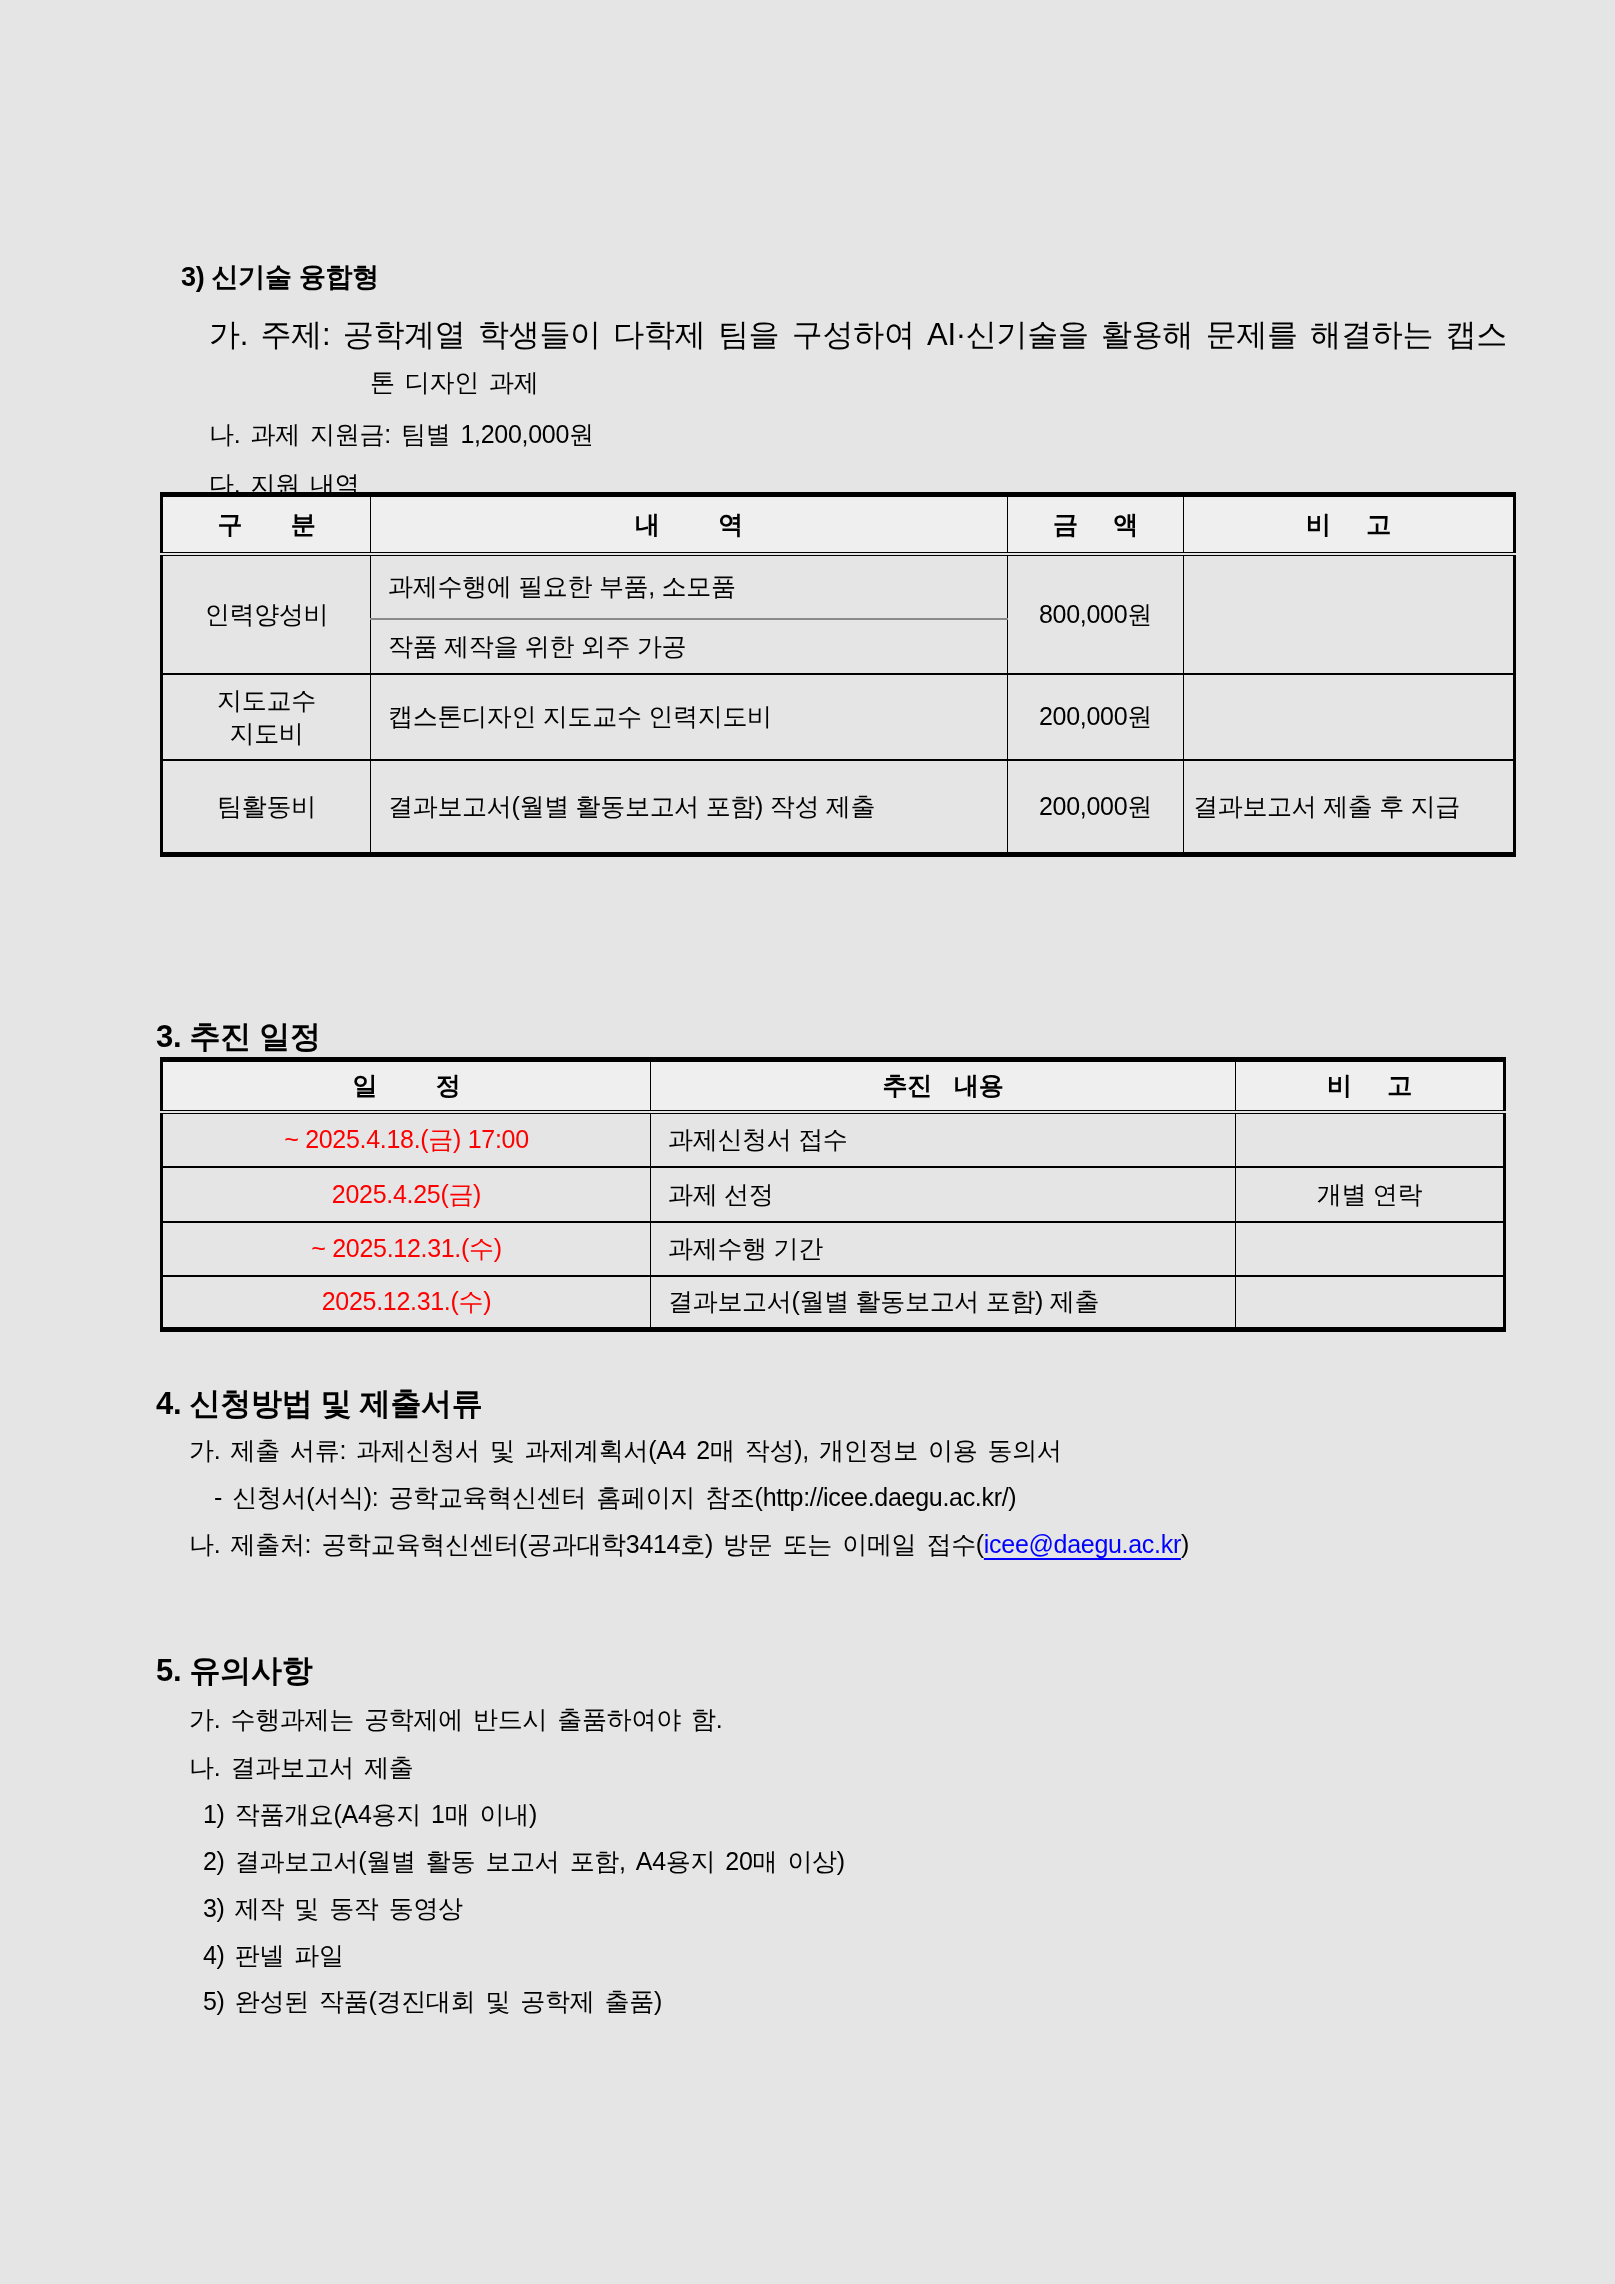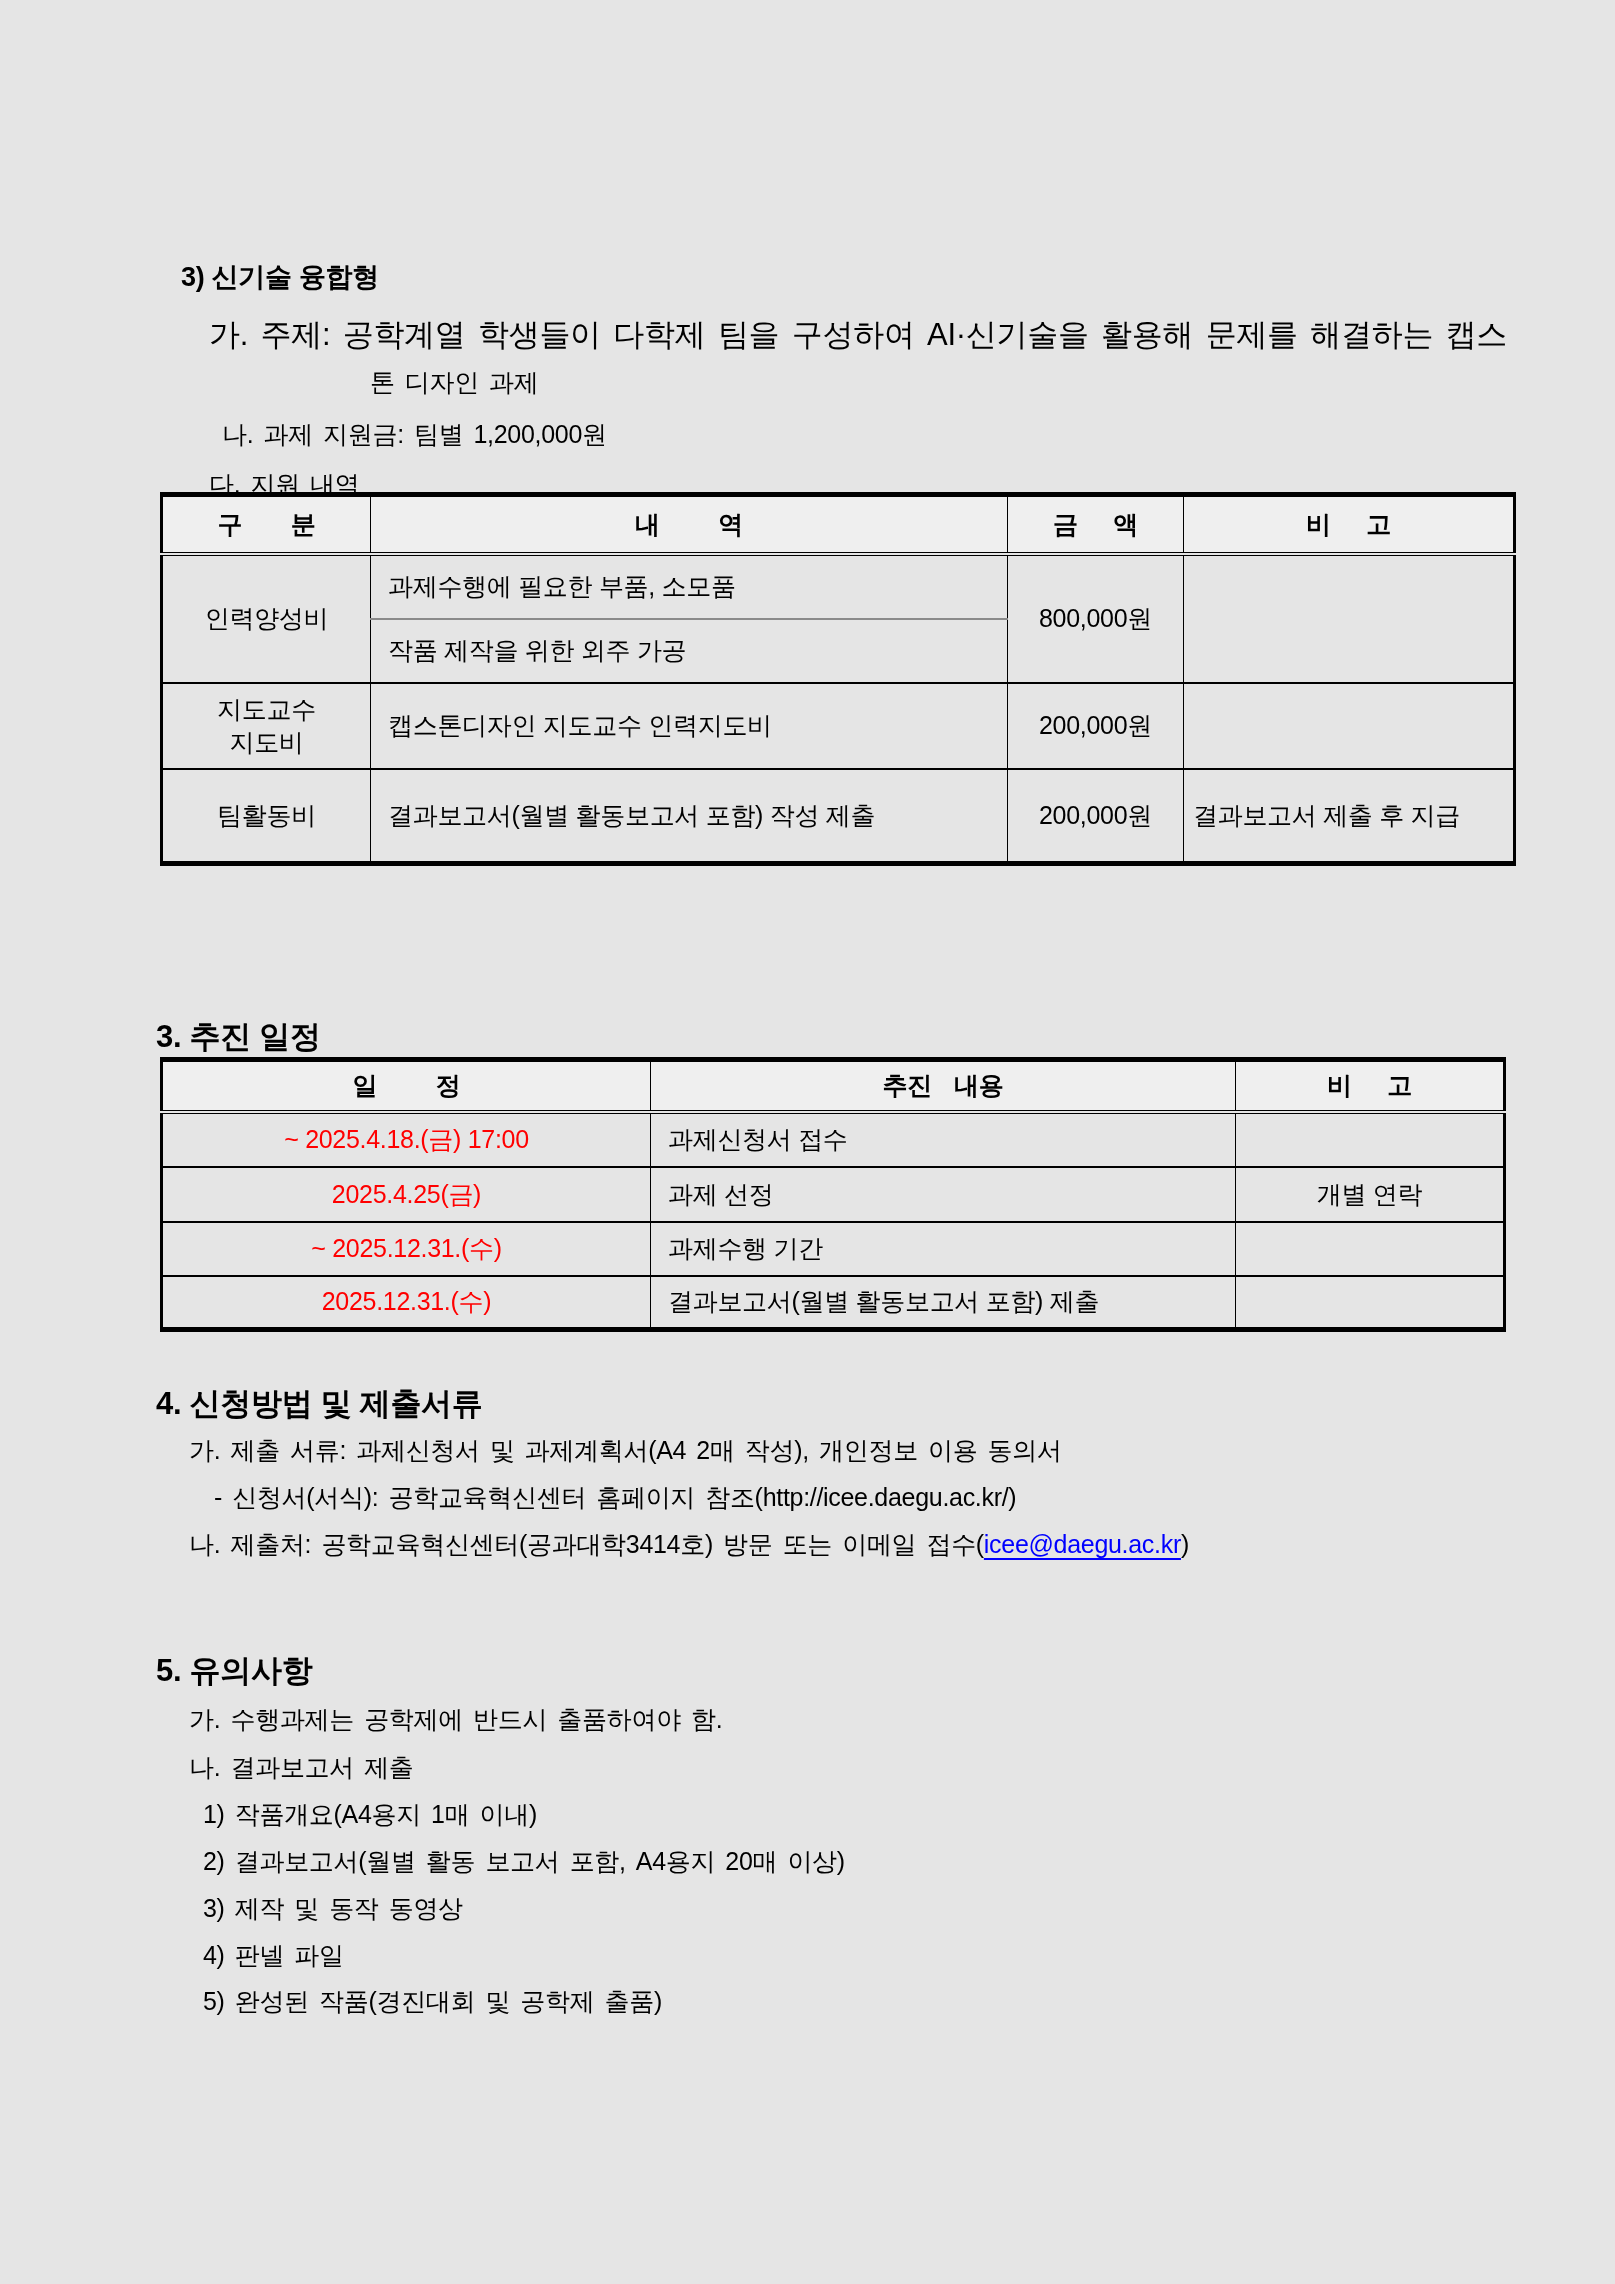--- a/index.html
+++ b/index.html
@@ -53,21 +53,21 @@
 </style>
 </head>
 <body>
 
 <div id="page">
 
   <div class="abs h-sub" style="left:181px;top:259px;">3) 신기술 융합형</div>
 
   <div class="abs justify-line" style="left:209px;top:314px;width:1298px;">가. 주제: 공학계열 학생들이 다학제 팀을 구성하여 AI·신기술을 활용해 문제를 해결하는 캡스</div>
   <div class="abs body-line" style="left:370px;top:366px;">톤 디자인 과제</div>
-  <div class="abs body-line" style="left:209px;top:418px;margin-left:13px;">나. 과제 지원금: 팀별 1,200,000원</div>
+  <div class="abs body-line" style="left:209px;top:418px;">나. 과제 지원금: 팀별 1,200,000원</div>
   <div class="abs body-line" style="left:209px;top:468px;">다. 지원 내역</div>
 
   <table id="support-table" class="doc abs" style="left:160px;top:492px;width:1353px;">
     <colgroup>
         <col style="width:209px">
         <col style="width:637px">
         <col style="width:176px">
         <col style="width:331px">
       </colgroup>
     <thead>
@@ -78,21 +78,21 @@
         <th><span class="th-just w130">비 고</span></th>
       </tr>
     </thead>
     <tbody>
       <tr style="height:65px">
         <td class="first cat" rowspan="2">인력양성비</td>
         <td class="detail">과제수행에 필요한 부품, 소모품</td>
         <td class="amount" rowspan="2">800,000원</td>
         <td class="note-l" rowspan="2"></td>
       </tr>
-      <tr style="height:64px">
+      <tr style="height:55px">
         <td class="detail subrow-sep">작품 제작을 위한 외주 가공</td>
       </tr>
       <tr class="sep" style="height:86px">
         <td class="first cat">
           <div>지도교수</div>
           <div>지도비</div>
         </td>
         <td class="detail">캡스톤디자인 지도교수 인력지도비</td>
         <td class="amount">200,000원</td>
         <td class="note-l"></td>

